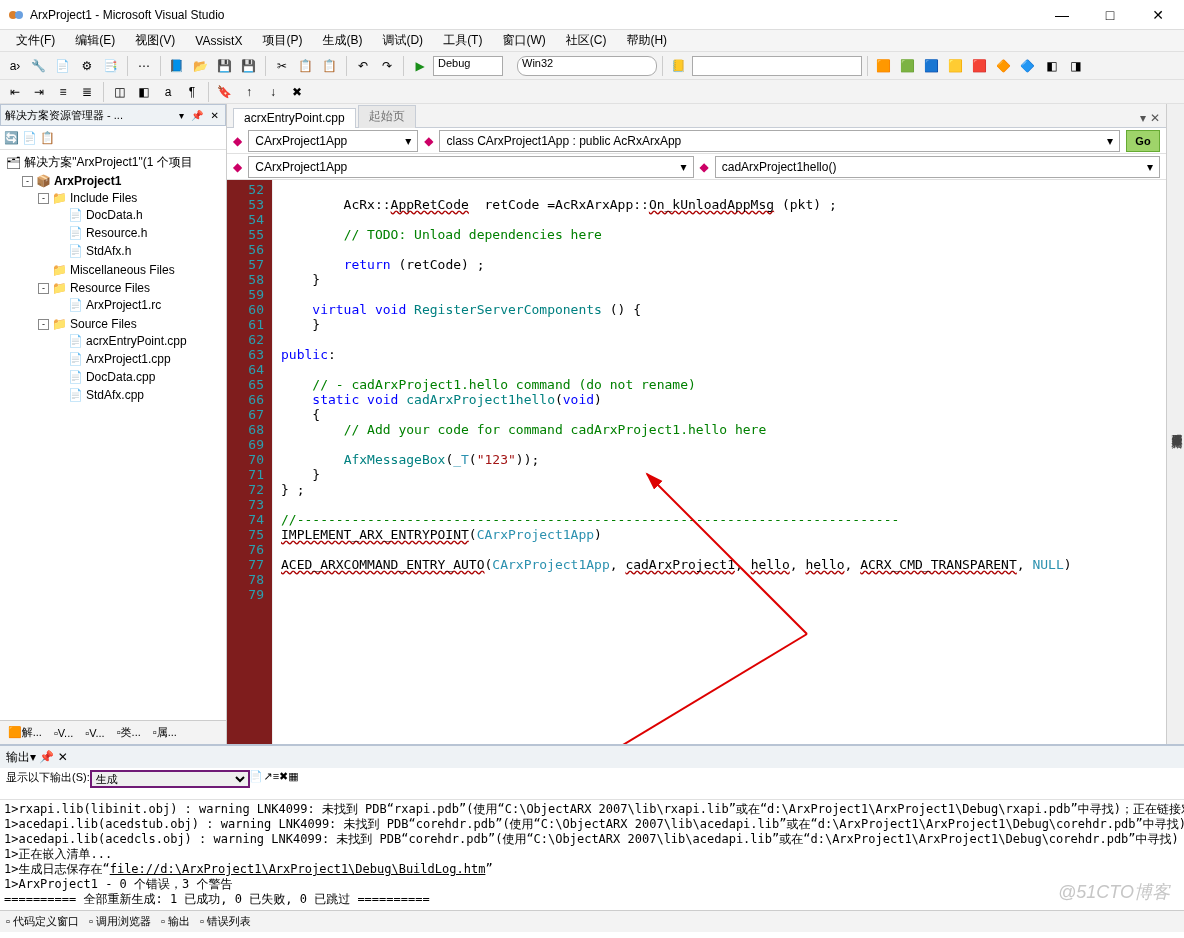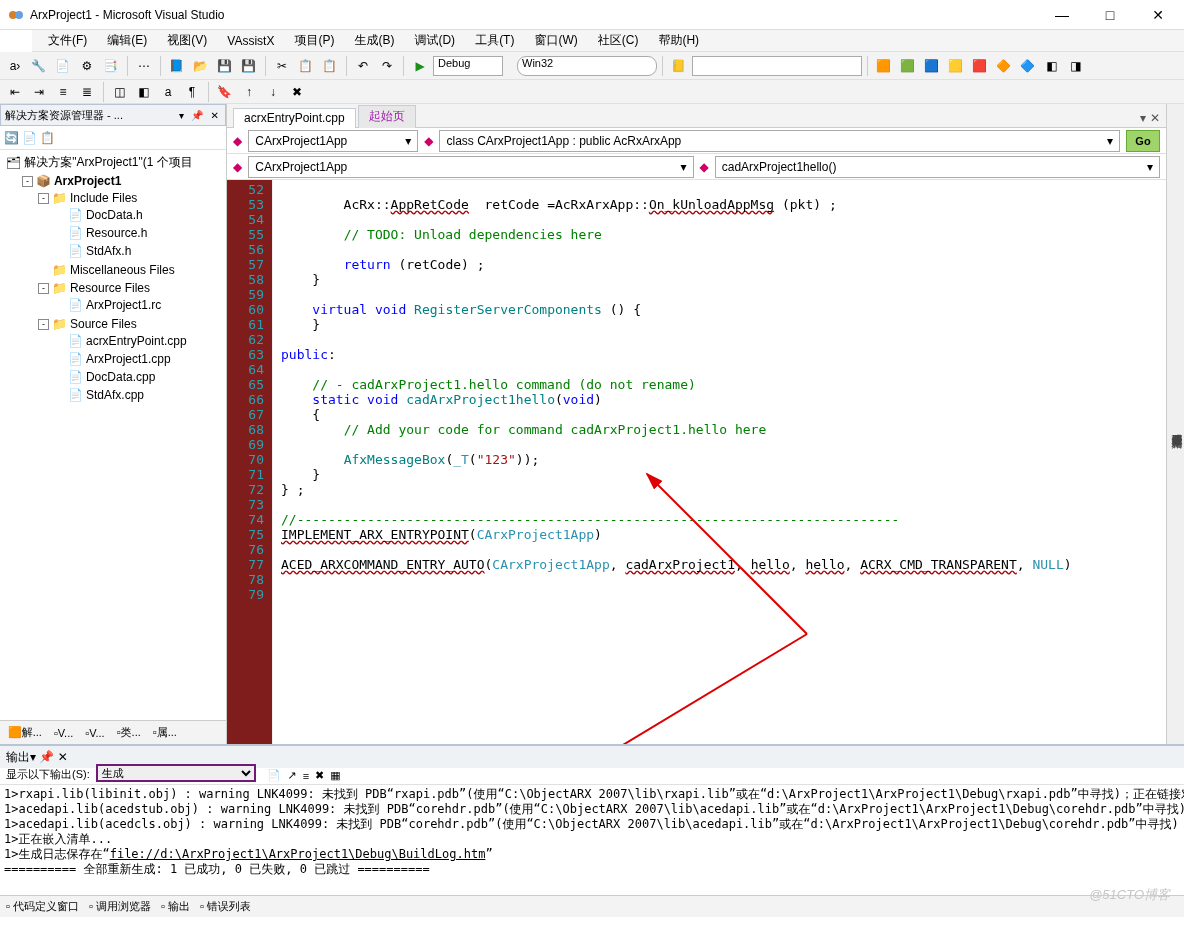--- a/index.html
+++ b/index.html
@@ -2,21 +2,21 @@
 <html><head>
 <meta charset="utf-8">
 <style>
   * { box-sizing: border-box; margin: 0; padding: 0; }
   body { font-family: "Microsoft YaHei", "Segoe UI", Tahoma, sans-serif; font-size: 12px; background: #fff; color: #000; width: 1184px; height: 938px; overflow: hidden; position: relative; }
   .titlebar { height: 30px; background: #fff; display: flex; align-items: center; padding: 0 8px; border-bottom: 1px solid #ddd; }
   .titlebar .icon { width: 16px; height: 16px; margin-right: 6px; display:inline-flex; }
   .titlebar .title { flex: 1; }
   .window-controls { display: flex; gap: 20px; margin-right:4px; }
   .window-controls span { width: 28px; text-align:center; font-size:14px; }
-  .menubar { height: 22px; background: #f5f5f5; display: flex; align-items: center; padding: 0 6px; gap: 0; border-bottom:1px solid #e0e0e0;margin-left:32px;}
+  .menubar { height: 22px; background: #f5f5f5; display: flex; align-items: center; padding: 0 6px; gap: 0; border-bottom:1px solid #e0e0e0;}
   .menubar .menu { padding: 2px 10px; cursor: default; }
   .toolbar { height: 28px; background: #f3f3f3; display: flex; align-items: center; padding: 0 4px; gap: 2px; border-bottom:1px solid #e0e0e0;}
   .toolbar .btn { width: 22px; height: 22px; display: inline-flex; align-items:center; justify-content:center; border:1px solid transparent; }
   .toolbar .sep { width:1px; height:20px; background:#ccc; margin:0 3px;}
   .toolbar select, .toolbar .combo { height:20px; border:1px solid #aaa; background:#fff; font-size:11px; padding:0 4px;}
   .main-row { display:flex; height: 640px; }
   .sidebar { width: 227px; border-right:1px solid #ccc; display:flex; flex-direction:column; background:#fff;}
   .panel-hdr { background:#eef2f5; border:1px solid #b8c4d4; height:22px; display:flex; align-items:center; padding:0 4px; font-size:11px; justify-content:space-between; }
   .pin, .close { font-size:10px; padding:0 2px; }
   .sidebar-toolbar { height:24px; display:flex; align-items:center; padding:2px 4px; gap:4px; border-bottom:1px solid #e0e0e0;}
@@ -26,45 +26,45 @@
   .tree li > .row { display:flex; align-items:center; gap:3px; padding:1px 2px;}
   .tree .tog { width:11px; height:11px; border:1px solid #888; font-size:9px; line-height:9px; text-align:center; display:inline-block; background:#fff;}
   .tree .fld { color:#d9a740; }
   .tree .file { color:#4a7; }
   .tree .bold { font-weight:bold; }
   .side-tabs { height:24px; display:flex; align-items:center; border-top:1px solid #ccc; background:#f3f3f3; gap:4px; padding:0 4px;}
   .side-tabs .tb { font-size:11px; padding:2px 4px;}
   .editor-area { flex:1; display:flex; flex-direction:column; position:relative; }
   .tabstrip { height:24px; background:#f3f3f3; display:flex; align-items:flex-end; padding:0 6px; border-bottom:1px solid #c7cdd6;}
   .tab { background:#fff; border:1px solid #c7cdd6; border-bottom:none; padding:2px 10px 3px; font-size:12px; margin-right:2px; position:relative; top:1px;}
-  .tab.inactive { background:#e8e8e8; color:#a21caf;}
+  .tab.inactive { background:#e8e8e8; color:#737373;}
   .tabstrip .right-ctrls { margin-left:auto; display:flex; gap:4px; padding-bottom:2px; color:#555;}
   .nav-dd { height:26px; display:flex; align-items:center; gap:6px; padding:2px 6px; border-bottom:1px solid #e0e0e0;}
   .nav-dd .dd { flex:1; border:1px solid #aaa; height:22px; display:flex; align-items:center; padding:0 6px; font-size:12px; justify-content:space-between;}
   .nav-dd .gobtn { width:34px; height:22px; background:#9fd46a; border:1px solid #6a3; font-size:11px; font-weight:bold; display:flex; align-items:center; justify-content:center;}
   .code { flex:1; display:flex; font-family:Consolas,monospace; font-size:13px; line-height:15px; overflow:auto; background:#fff; white-space:pre; position:relative;}
   .gutter { width:46px; text-align:right; color:#2aa0b0; padding:2px 8px 2px 0; background:#7f1d1d; border-right:1px solid #eee; user-select:none;}
   .src { padding:2px 0 2px 8px; flex:1; }
   .kblue { color:#0000ff; }
   .kteal { color:#008080; }
   .kgrn { color:#008000; }
   .kbrn { color:#a31515; }
   .ktype { color:#2b91af; }
   .wavy { text-decoration:underline wavy #a00; text-decoration-skip-ink:none;}
   .right-gutter { width:18px; background:#f0f0f0; border-left:1px solid #ccc; writing-mode:vertical-rl; text-align:center; font-size:11px; padding-top:8px; color:#444;}
   .output-panel { border-top:2px solid #b8c4d4;}
   .output-hdr { background:#eef2f5; height:22px; display:flex; align-items:center; justify-content:flex-start; padding:0 6px; font-size:12px;}
-  .output-toolbar { height:17px; display:flex; align-items:flex-end; padding:2px 6px; gap:6px; border-bottom:1px solid #e0e0e0; font-size:11px;}
+  .output-toolbar { height:32px; display:flex; align-items:flex-start; padding:2px 6px; border-bottom:1px solid #e0e0e0; font-size:11px;}
   .output-toolbar select { border:2px solid #701a75; height:18px; font-size:11px;}
   .output-body { height:110px; overflow:auto; font-family:SimSun,Consolas,monospace; font-size:12px; line-height:15px; padding:2px 4px; white-space:nowrap;}
   .output-body a { color:#000; text-decoration:underline;}
   .statusbar { height:22px; background:#f3f3f3; border-top:1px solid #ccc; display:flex; align-items:center; padding:0 6px; gap:10px; font-size:11px;}
   .statusbar .stab { display:flex; align-items:center; gap:3px;}
   .arrowsvg { position:absolute; pointer-events:none; z-index:50;}
-  .watermark { position:absolute; right:14px; bottom:34px; color:#c6c6c6; font-size:13px; font-style:italic;}
+  .watermark { position:absolute; right:14px; bottom:34px; color:#c6c6c6; font-size:18px; font-style:italic;}
   .ic { display:inline-block; width:14px; height:14px; }
 </style>
 </head>
 <body>
 
 <div class="titlebar">
   <span class="icon">
     <svg viewBox="0 0 16 16">
         <circle cx="5" cy="8" r="4" fill="#d97f2c"></circle>
         <circle cx="11" cy="8" r="4" fill="#6aa0e0"></circle>
@@ -403,20 +403,21 @@
     <span class="btn">≡</span>
     <span class="btn">✖</span>
     <span class="btn">▦</span>
   </div>
   <div class="output-body" id="output-body">
       <div>1&gt;rxapi.lib(libinit.obj) : warning LNK4099: 未找到 PDB“rxapi.pdb”(使用“C:\ObjectARX 2007\lib\rxapi.lib”或在“d:\ArxProject1\ArxProject1\Debug\rxapi.pdb”中寻找)；正在链接对象，如同没有调试信息一样</div>
       <div>1&gt;acedapi.lib(acedstub.obj) : warning LNK4099: 未找到 PDB“corehdr.pdb”(使用“C:\ObjectARX 2007\lib\acedapi.lib”或在“d:\ArxProject1\ArxProject1\Debug\corehdr.pdb”中寻找)；正在链接对象，如同没有调试信息</div>
       <div>1&gt;acedapi.lib(acedcls.obj) : warning LNK4099: 未找到 PDB“corehdr.pdb”(使用“C:\ObjectARX 2007\lib\acedapi.lib”或在“d:\ArxProject1\ArxProject1\Debug\corehdr.pdb”中寻找)；正在链接对象，如同没有调试信息</div>
       <div>1&gt;正在嵌入清单...</div>
       <div>1&gt;生成日志保存在“<a href="#">file://d:\ArxProject1\ArxProject1\Debug\BuildLog.htm</a>”</div>
+      <div>1&gt;ArxProject1 - 0 个错误，3 个警告</div>
       <div>========== 全部重新生成: 1 已成功, 0 已失败, 0 已跳过 ==========</div>
     </div>
 </div>
 
 <div class="statusbar" id="statusbar">
     <span class="stab">▫ 代码定义窗口</span>
     <span class="stab">▫ 调用浏览器</span>
     <span class="stab">▫ 输出</span>
     <span class="stab">▫ 错误列表</span>
   </div>

